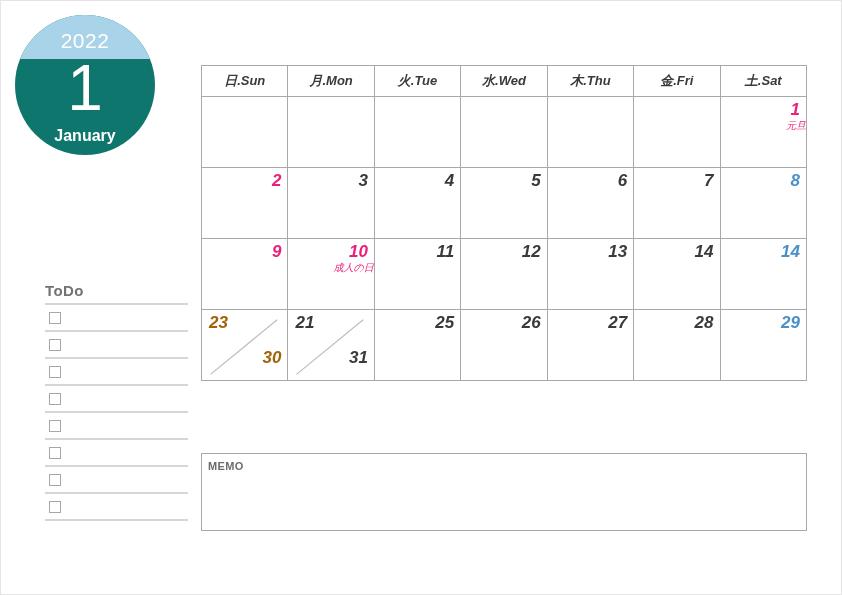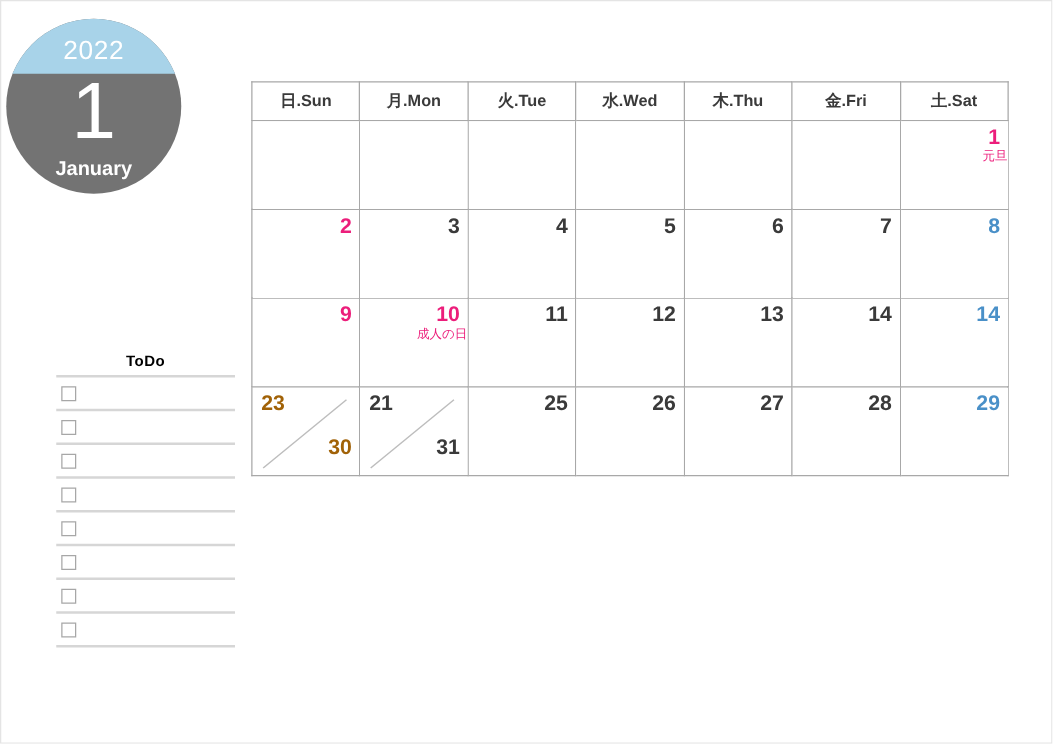--- a/index.html
+++ b/index.html
@@ -16,27 +16,27 @@
     position: relative;
     width: 842px;
     height: 595px;
     background: #ffffff;
     border: 1px solid #e4e4e4;
   }
 
   
   #month-badge {
     position: absolute;
-    left: 4px;
+    left: 14px;
     top: 14px;
     width: 140px;
     height: 140px;
     border-radius: 50%;
     overflow: hidden;
-    background: #737373;
+    background: #0f766e;
   }
   #month-badge .badge-top-band {
     position: absolute;
     left: 0; top: 0;
     width: 100%;
     height: 44px;
     background: #a8d3e9;
   }
   #month-badge .badge-inner {
     position: absolute;
@@ -72,26 +72,25 @@
   }
 
   
   #todo-panel {
     position: absolute;
     left: 44px;
     top: 281px;
     width: 143px;
   }
   #todo-title {
-    font-size: 12px;
-    font-weight: 700;
-    color: #000000;
+    font-size: 15px;
+    font-weight: 700;
+    color: #737373;
     letter-spacing: 0.4px;
     margin-bottom: 4px;
-    text-align: center;
   }
   .todo-row {
     position: relative;
     height: 27px;
     border-top: 2px solid #d6d6d6;
   }
   .todo-check {
     position: absolute;
     left: 4px;
     top: 7px;
@@ -103,20 +102,21 @@
   #todo-bottom-rule {
     border-top: 2px solid #d6d6d6;
   }
 
   
   #calendar {
     position: absolute;
     left: 200px;
     top: 64px;
     width: 606px;
+    font-style: italic;
   }
   table.cal {
     border-collapse: collapse;
     width: 606px;
     table-layout: fixed;
   }
   table.cal th, table.cal td {
     border: 1px solid #a8a8a8;
     padding: 0;
   }
@@ -339,14 +339,17 @@
               <span class="dnum">28</span>
             </td>
             <td class="day">
               <span class="dnum sat">29</span>
             </td>
           </tr>
         </tbody>
     </table>
   </div>
 
+  <div id="memo-box">
+    <div id="memo-label">MEMO</div>
+  </div>
 
 </div>
 
 </body></html>

